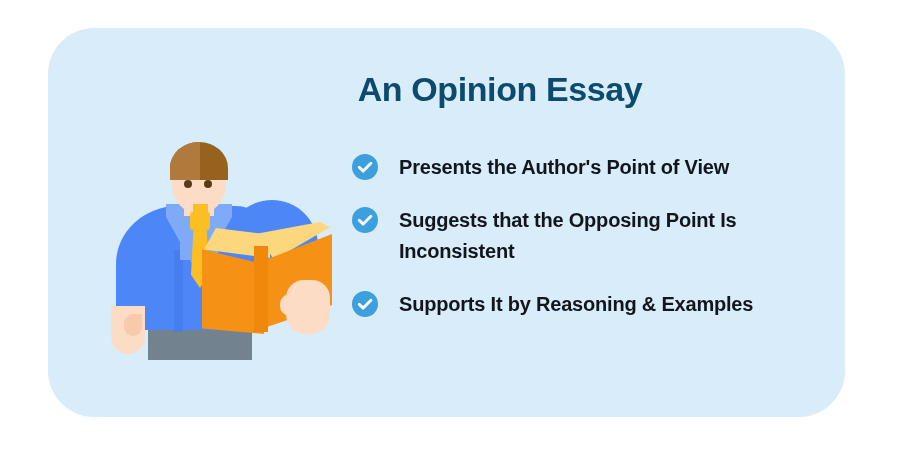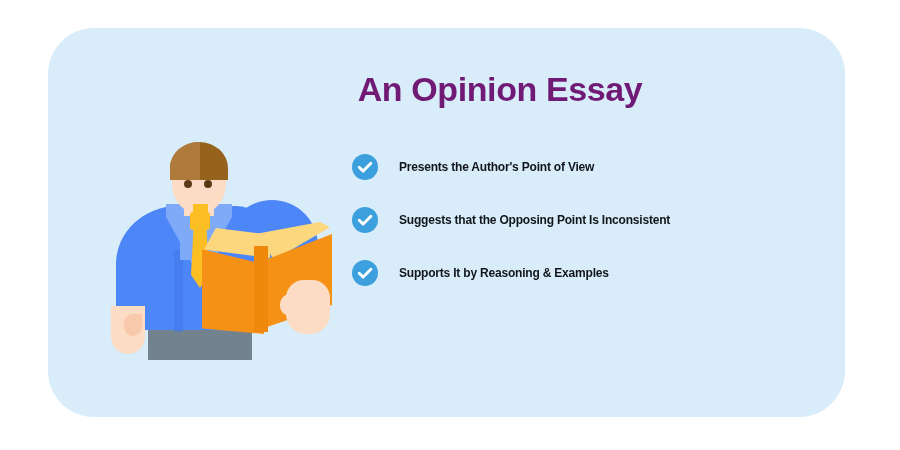--- a/index.html
+++ b/index.html
@@ -29,21 +29,21 @@
   }
   .title {
     position: absolute;
     left: 200px;
     top: 70px;
     width: 600px;
     text-align: center;
     font-size: 34px;
     font-weight: bold;
     letter-spacing: -0.4px;
-    color: #701a75;
+    color: #0c4a6e;
     font-family: "Liberation Sans", sans-serif;
     white-space: nowrap;
   }
   .list {
     position: absolute;
     left: 352px;
     top: 152px;
     width: 470px;
   }
   .list-item {
@@ -54,21 +54,21 @@
   }
   .check-icon {
     flex: 0 0 auto;
     width: 26px;
     height: 26px;
     margin-top: 2px;
     margin-right: 21px;
   }
   .check-icon svg { display: block; }
   .item-text {
-    font-size: 12px;
+    font-size: 20px;
     font-weight: bold;
     line-height: 31px;
     color: #12161c;
     letter-spacing: -0.2px;
     max-width: 400px;
   }
 
   
   .illustration {
     position: absolute;

